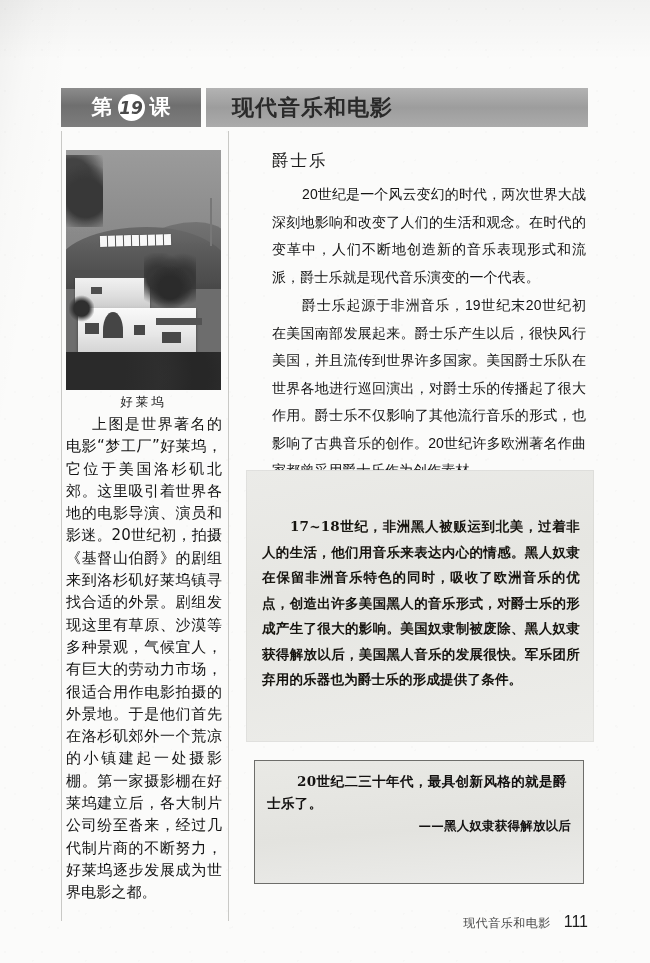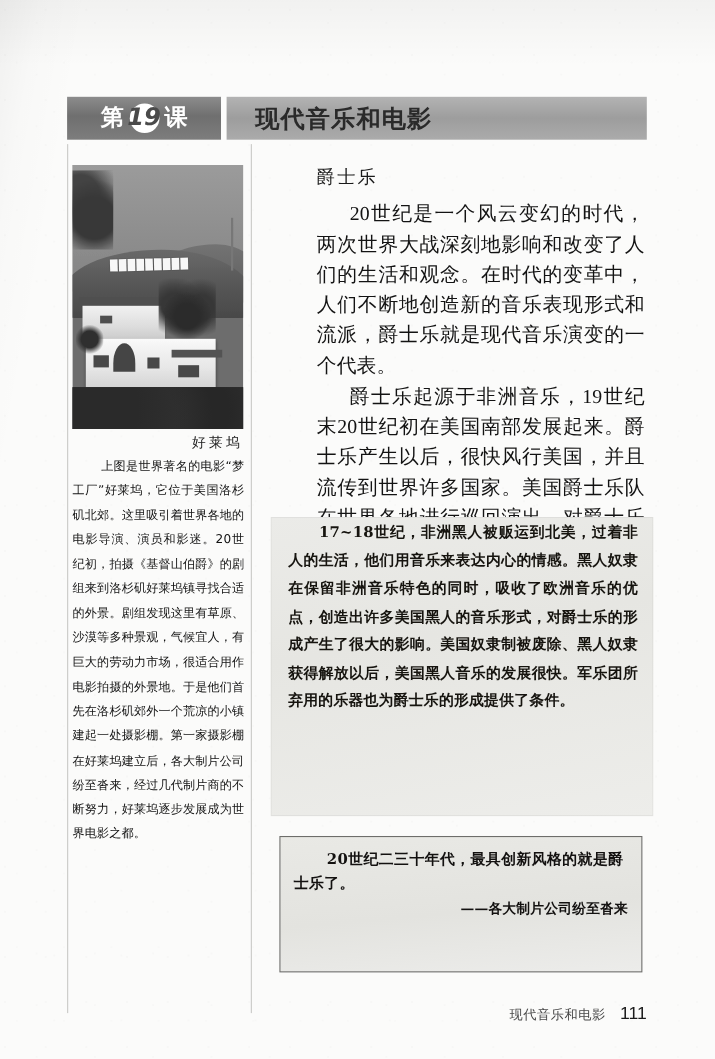--- a/index.html
+++ b/index.html
@@ -72,21 +72,21 @@
     line-height: 1;
     letter-spacing: 0;
   }
   .lesson-num {
     width: 27px;
     height: 27px;
     border-radius: 50%;
     background: #ffffff;
     color: #4a4a4a;
     font-family: "DejaVu Sans", sans-serif;
-    font-size: 22px;
+    font-size: 17px;
     font-weight: bold;
     font-style: italic;
     display: flex;
     align-items: center;
     justify-content: center;
     margin: 0 3px;
   }
   .banner-title-text {
     font-size: 22px;
     font-weight: bold;
@@ -239,80 +239,81 @@
     position: absolute;
     left: 2%; top: 60%;
     width: 16%; height: 12%;
     background: radial-gradient(circle at 50% 50%, #333 0 40%, rgba(51,51,51,0) 70%);
   }
   .photo-caption {
     position: absolute;
     left: 66px;
     top: 394px;
     width: 155px;
-    text-align: right;
+    text-align: center;
     font-size: 12.5px;
     color: #1c1c1c;
     letter-spacing: 3px;
     font-family: "DejaVu Sans", sans-serif;
   }
 
   
   .side-text {
     position: absolute;
     left: 66px;
     top: 413px;
     width: 156px;
-    font-size: 11px;
+    font-size: 15px;
     line-height: 22.3px;
     color: #131313;
     text-align: justify;
     text-indent: 26px;
     letter-spacing: 0.1px;
     font-family: "DejaVu Sans", sans-serif;
   }
 
   
   .main-col {
     position: absolute;
     left: 272px;
     top: 150px;
     width: 314px;
   }
   .sec-heading {
     font-size: 16.5px;
     color: #1a1a1a;
     letter-spacing: 2px;
-    margin: 0 0 9px 16px;
+    margin: 0 0 9px 0;
     font-weight: normal;
     font-family: "DejaVu Sans", sans-serif;
   }
   .body-p {
-    font-size: 18px;
+    font-size: 14px;
     line-height: 27.5px;
     color: #131313;
     text-align: justify;
     text-indent: 30px;
-    margin: 0 0 1px 16px;
+    margin: 0 0 1px 0;
     letter-spacing: 0.1px;
-    font-family: Liberation Serif, serif;
+    font-family: Liberation Sans, sans-serif;
   }
 
   
   .inset {
     position: absolute;
     left: 246px;
     top: 470px;
     width: 348px;
     height: 272px;
     background: linear-gradient(170deg, #ebebe8 0%, #e6e6e2 40%, #ededea 100%);
     box-shadow: inset 0 0 0 1px rgba(0,0,0,.045);
   }
   .inset-inner {
     padding: 2px 14px 0 16px;
+    margin-top: 42px;
   }
   .inset-p {
     font-size: 13.5px;
     line-height: 25.5px;
     color: #16140f;
     text-align: justify;
     text-indent: 28px;
     margin: 0;
     font-family: "DejaVu Serif", serif;
     font-weight: bold;
@@ -450,20 +451,20 @@
   </div>
 
   <div class="inset">
     <div class="inset-inner">
       <p class="inset-p">17~18世纪，非洲黑人被贩运到北美，过着非人的生活，他们用音乐来表达内心的情感。黑人奴隶在保留非洲音乐特色的同时，吸收了欧洲音乐的优点，创造出许多美国黑人的音乐形式，对爵士乐的形成产生了很大的影响。美国奴隶制被废除、黑人奴隶获得解放以后，美国黑人音乐的发展很快。军乐团所弃用的乐器也为爵士乐的形成提供了条件。</p>
     </div>
   </div>
 
   <div class="quote">
     <p class="quote-cn">20世纪二三十年代，最具创新风格的就是爵士乐了。</p>
-    <p class="quote-attr">——各大制片公司纷至沓来</p>
+    <p class="quote-attr">——黑人奴隶获得解放以后</p>
   </div>
 
   <div class="footer">
     <span class="footer-title">现代音乐和电影</span>
     <span class="footer-page">111</span>
   </div>
 </div>
 
 </body></html>

